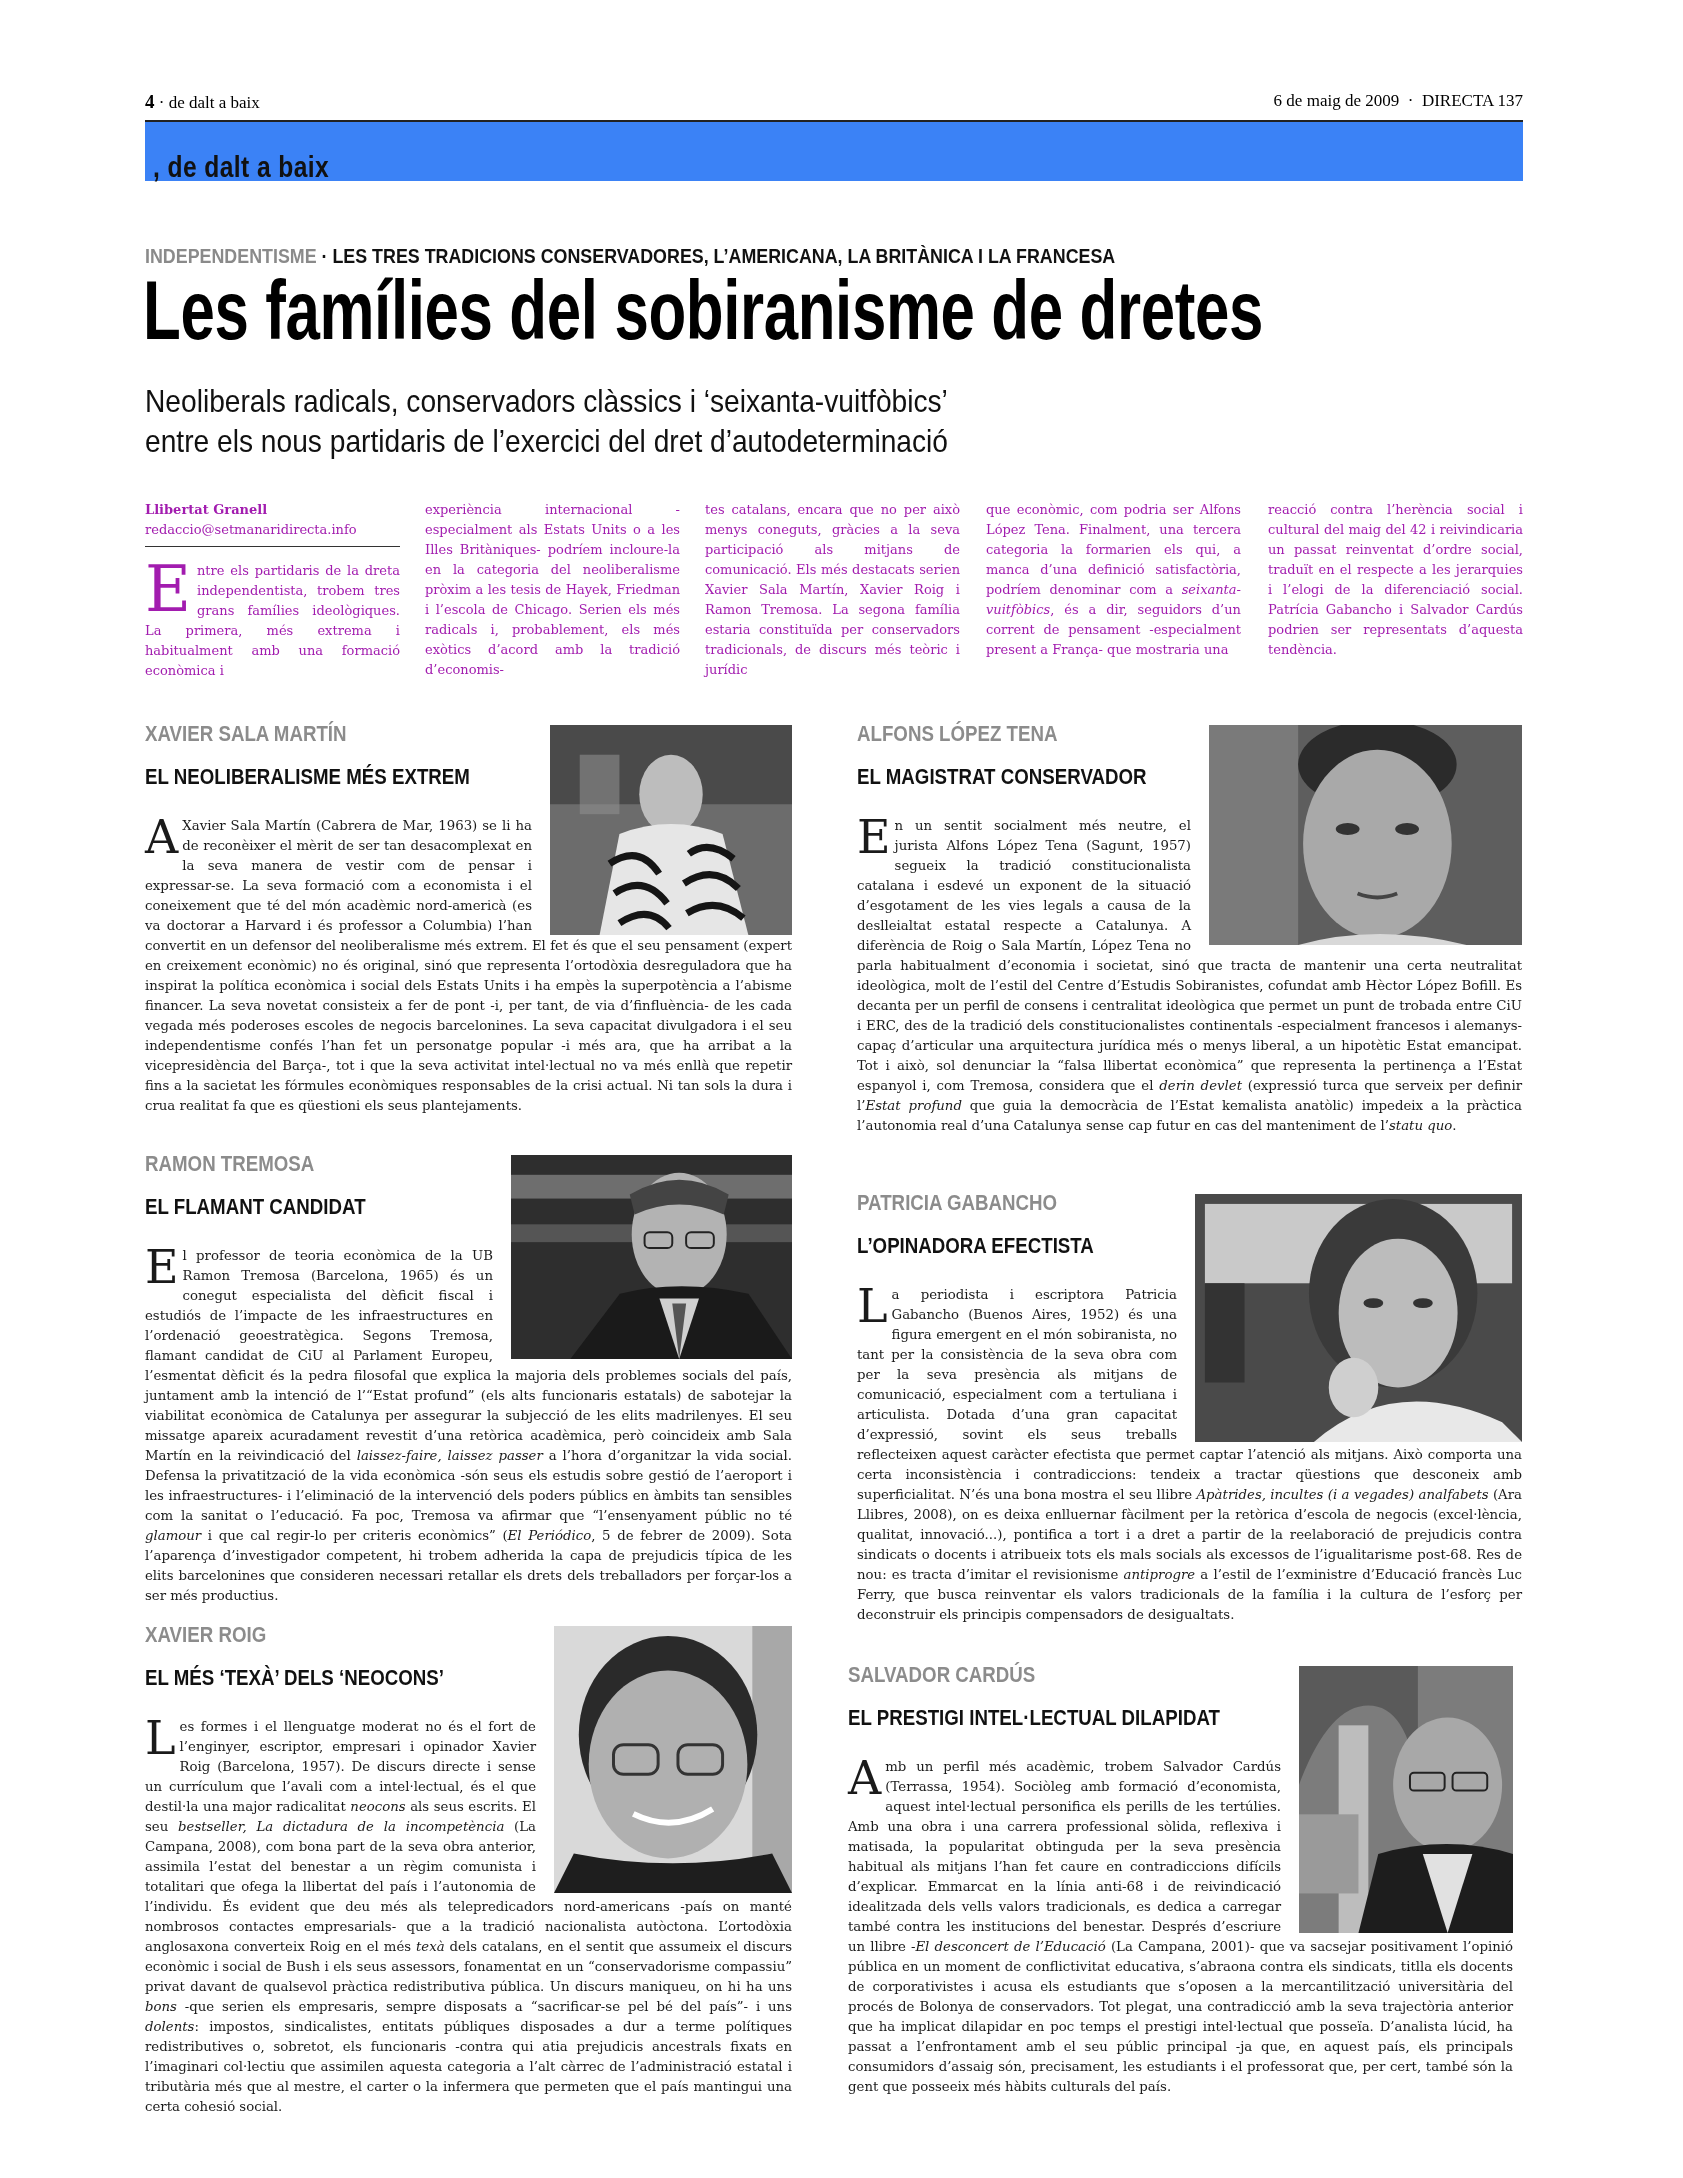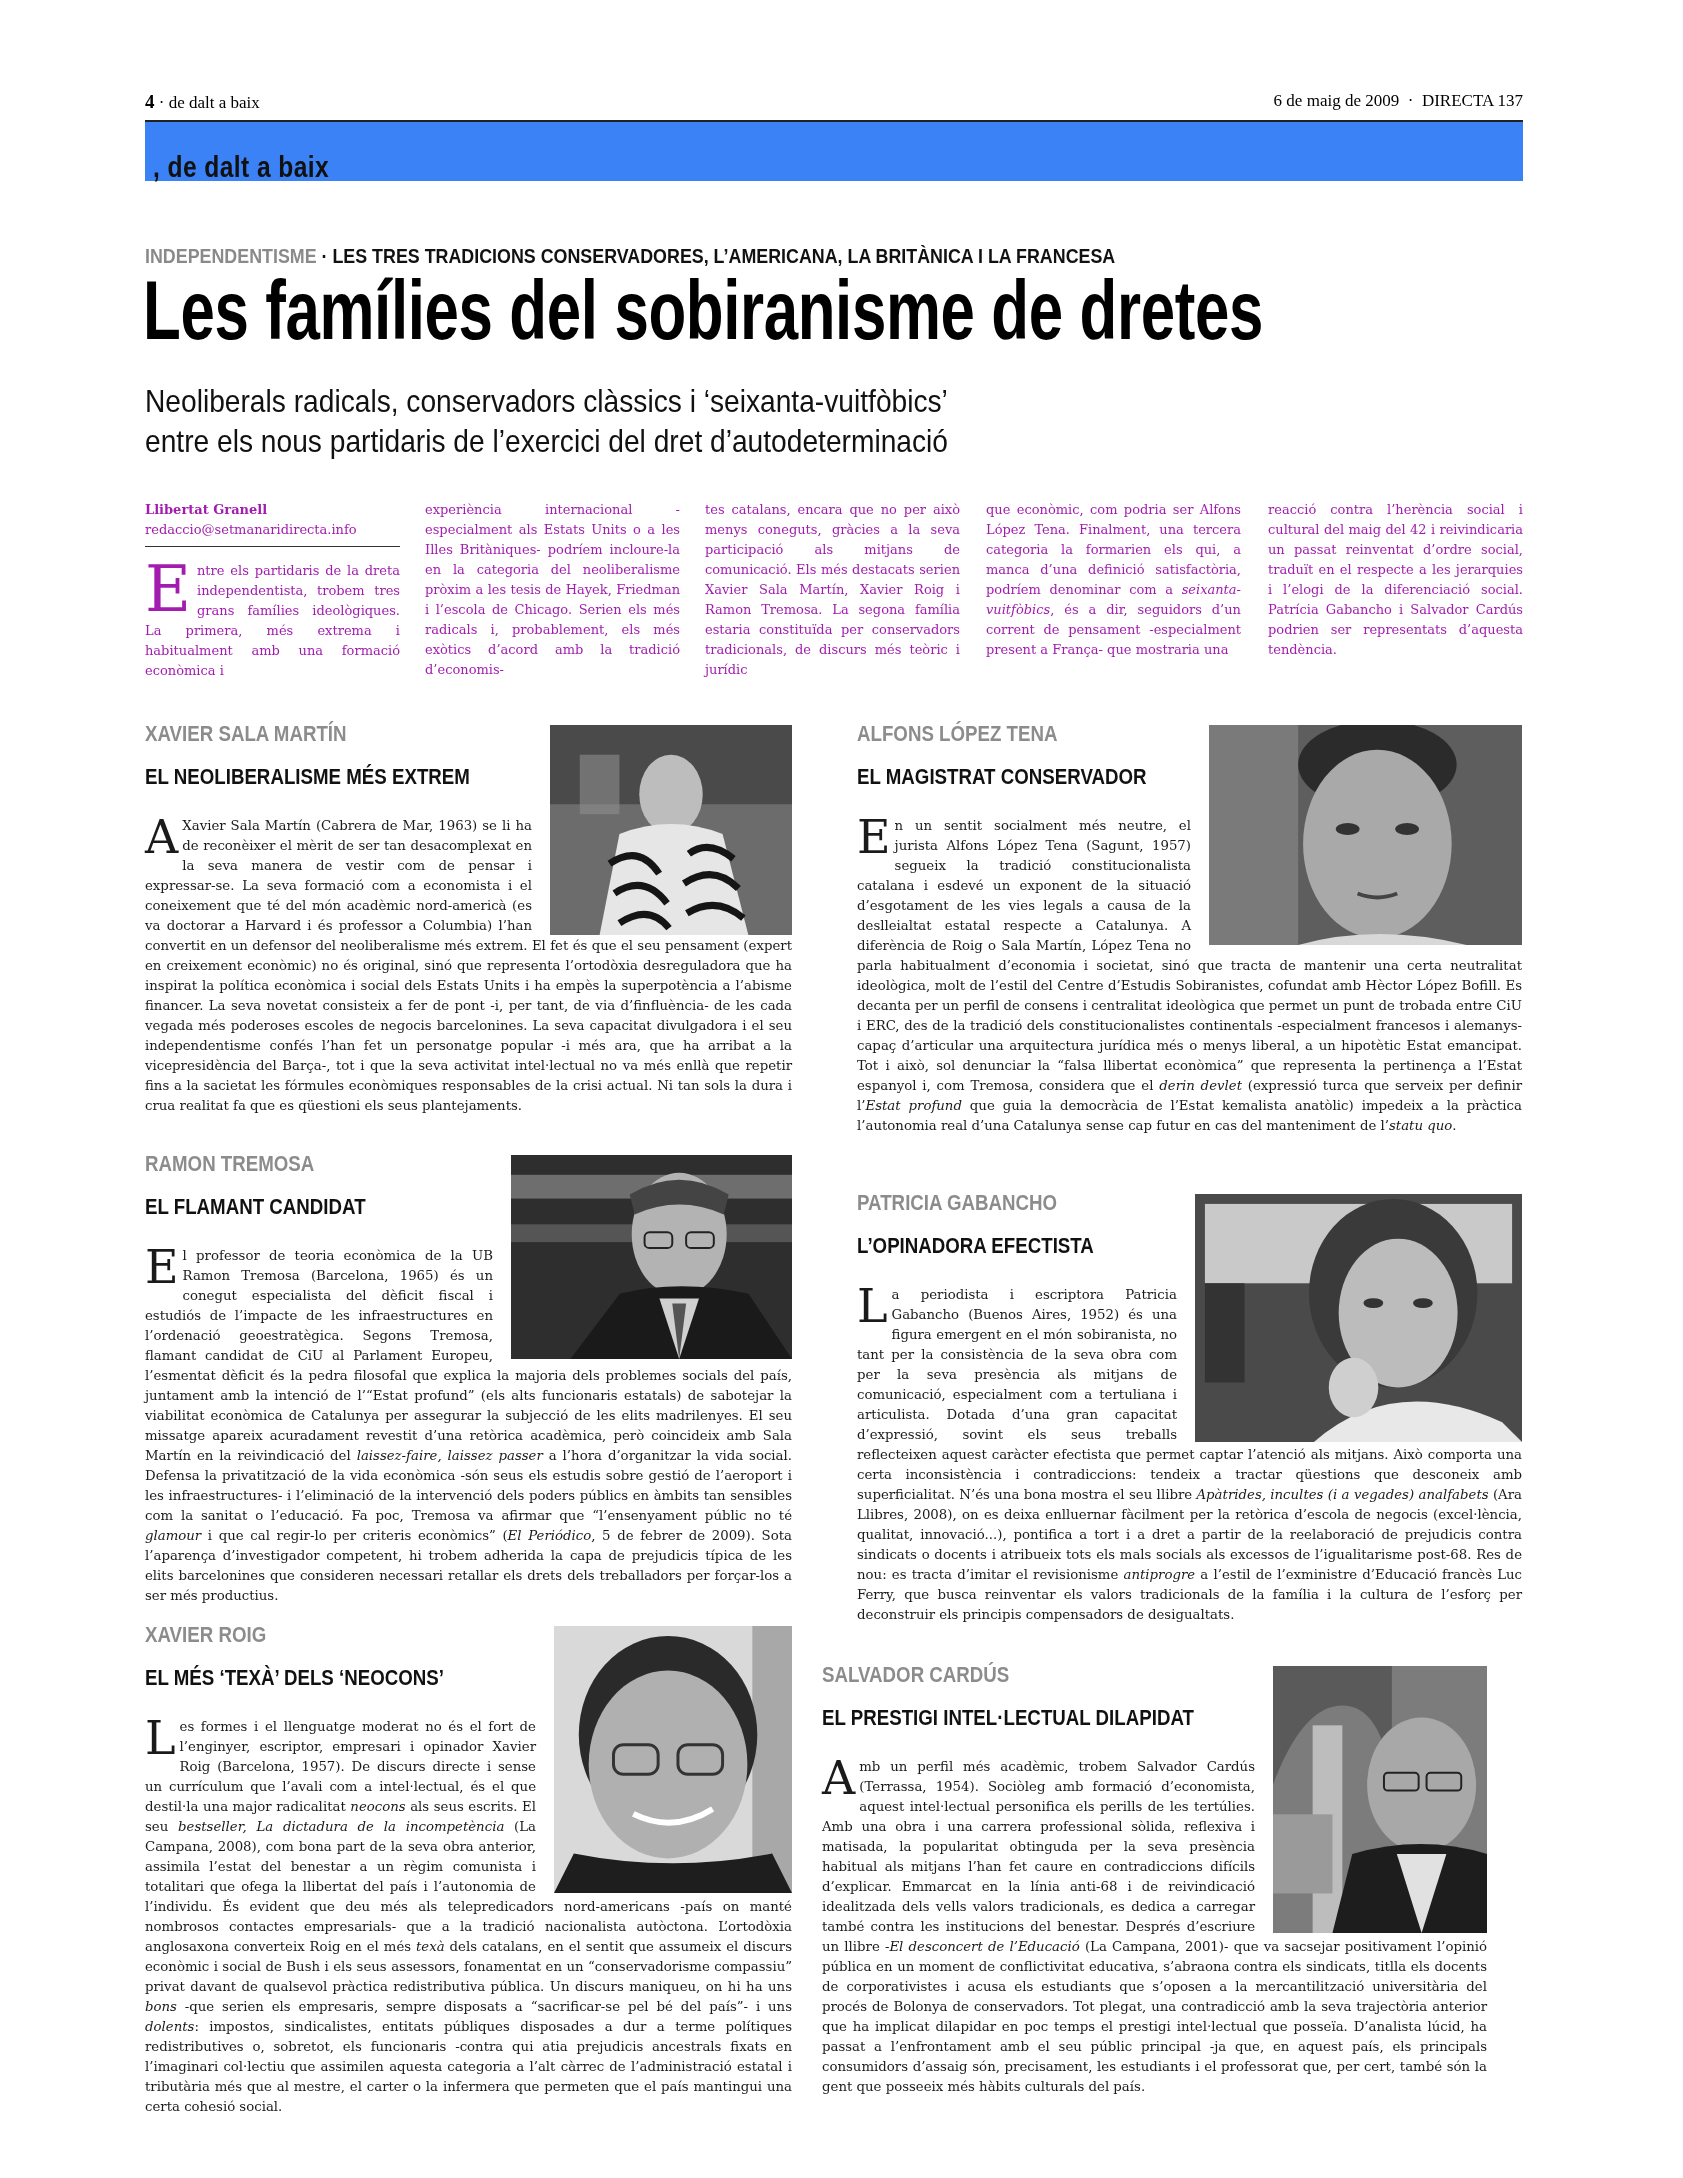--- a/index.html
+++ b/index.html
@@ -182,21 +182,21 @@
       <rect x="60" y="120" width="45" height="30" rx="10" fill="none" stroke="#333" stroke-width="3"></rect>
       <rect x="125" y="120" width="45" height="30" rx="10" fill="none" stroke="#333" stroke-width="3"></rect>
       <path d="M80 190 Q120 210 160 185" stroke="#fff" stroke-width="6" fill="none"></path>
       <path d="M0 270 L20 230 Q120 250 220 230 L240 270 Z" fill="#1e1e1e"></path>
     </svg>
   </div>
   <div class="sec-title">EL MÉS ‘TEXÀ’ DELS ‘NEOCONS’</div>
   <div class="sec-body"><span class="drop">L</span><span class="rich"><span>es formes i el llenguatge moderat no és el fort de l’enginyer, escriptor, empresari i opinador Xavier Roig (Barcelona, 1957). De discurs directe i sense un currículum que l’avali com a intel·lectual, és el que destil·la una major radicalitat </span><i>neocons</i><span> als seus escrits. El seu </span><i>bestseller, La dictadura de la incompetència</i><span> (La Campana, 2008), com bona part de la seva obra anterior, assimila l’estat del benestar a un règim comunista i totalitari que ofega la llibertat del país i l’autonomia de l’individu. És evident que deu més als telepredicadors nord-americans -país on manté nombrosos contactes empresarials- que a la tradició nacionalista autòctona. L’ortodòxia anglosaxona converteix Roig en el més </span><i>texà</i><span> dels catalans, en el sentit que assumeix el discurs econòmic i social de Bush i els seus assessors, fonamentat en un “conservadorisme compassiu” privat davant de qualsevol pràctica redistributiva pública. Un discurs maniqueu, on hi ha uns </span><i>bons</i><span> -que serien els empresaris, sempre disposats a “sacrificar-se pel bé del país”- i uns </span><i>dolents</i><span>: impostos, sindicalistes, entitats públiques disposades a dur a terme polítiques redistributives o, sobretot, els funcionaris -contra qui atia prejudicis ancestrals fixats en l’imaginari col·lectiu que assimilen aquesta categoria a l’alt càrrec de l’administració estatal i tributària més que al mestre, el carter o la infermera que permeten que el país mantingui una certa cohesió social.</span></span></div>
 </div>
 
-<div class="section" style="left:822px; top:1630px; width:665px;">
+<div class="section" style="left:848px; top:1630px; width:665px;">
   <div class="sec-name">SALVADOR CARDÚS</div>
   <div class="photo" style="width:214px; height:267px; margin-top:-22px;">
     <svg viewBox="0 0 216 270" preserveAspectRatio="none">
       <rect width="216" height="270" fill="#7c7c7c"></rect>
       <path d="M0 0 L0 120 Q30 40 70 40 Q110 40 120 120 L120 0 Z" fill="#5a5a5a"></path>
       <rect x="40" y="60" width="30" height="210" fill="#bdbdbd"></rect>
       <rect x="0" y="150" width="60" height="80" fill="#9a9a9a"></rect>
       <ellipse cx="150" cy="120" rx="55" ry="68" fill="#a8a8a8"></ellipse>
       <rect x="112" y="108" width="35" height="18" rx="4" fill="none" stroke="#222" stroke-width="2"></rect>
       <rect x="155" y="108" width="35" height="18" rx="4" fill="none" stroke="#222" stroke-width="2"></rect>

